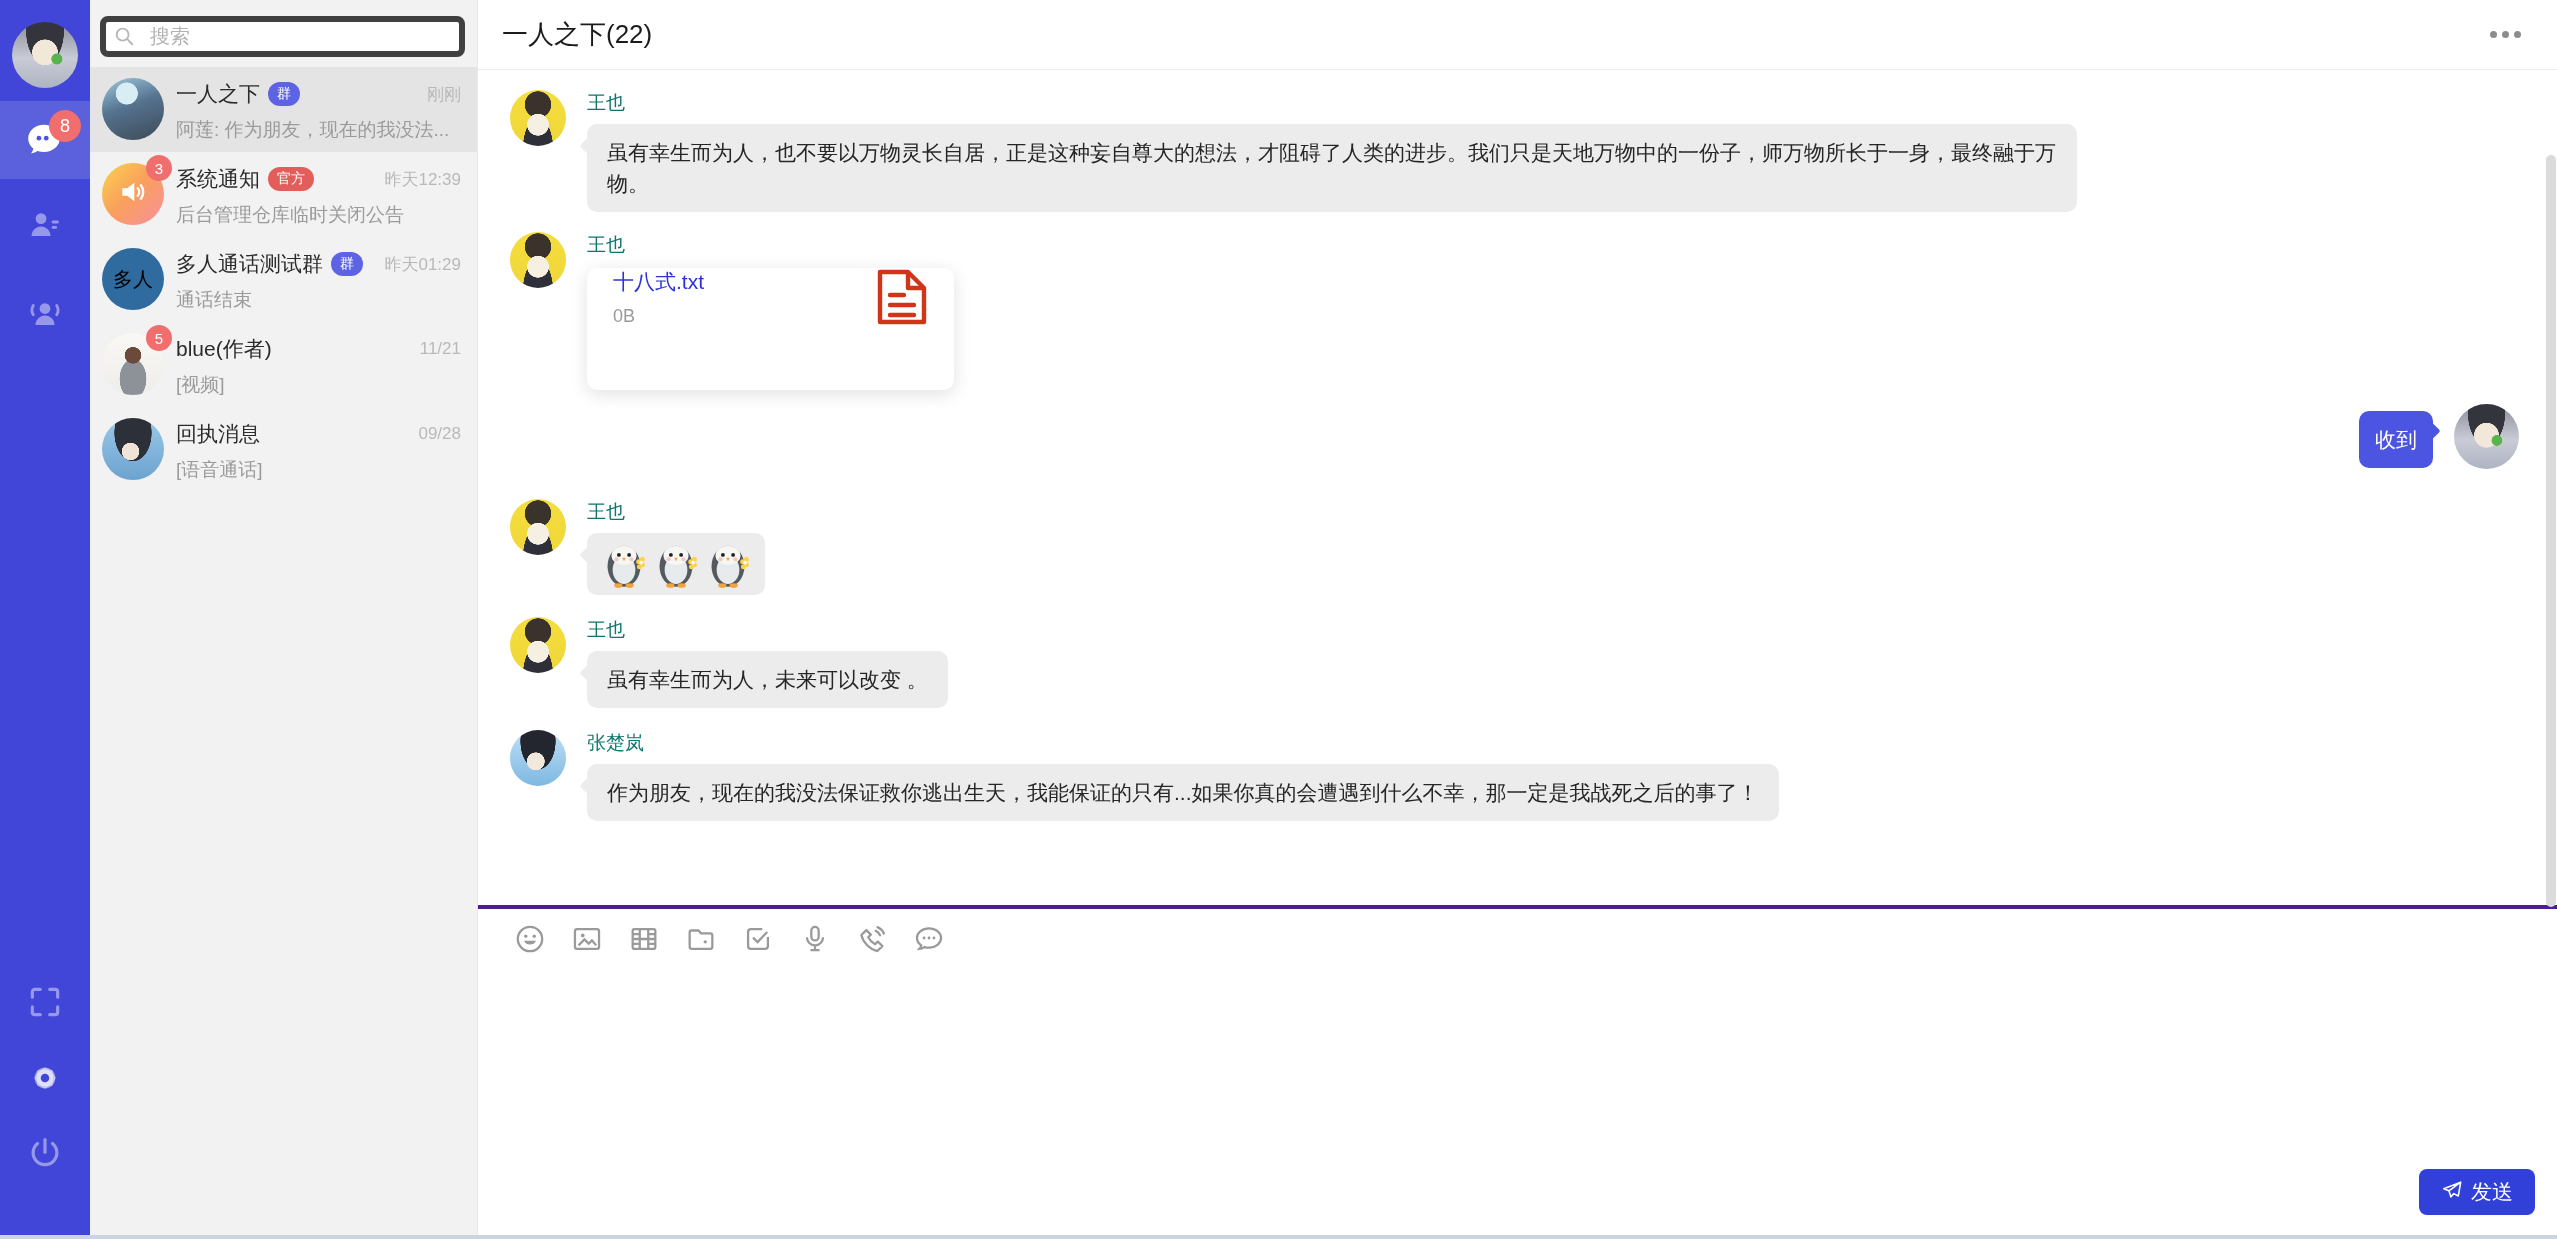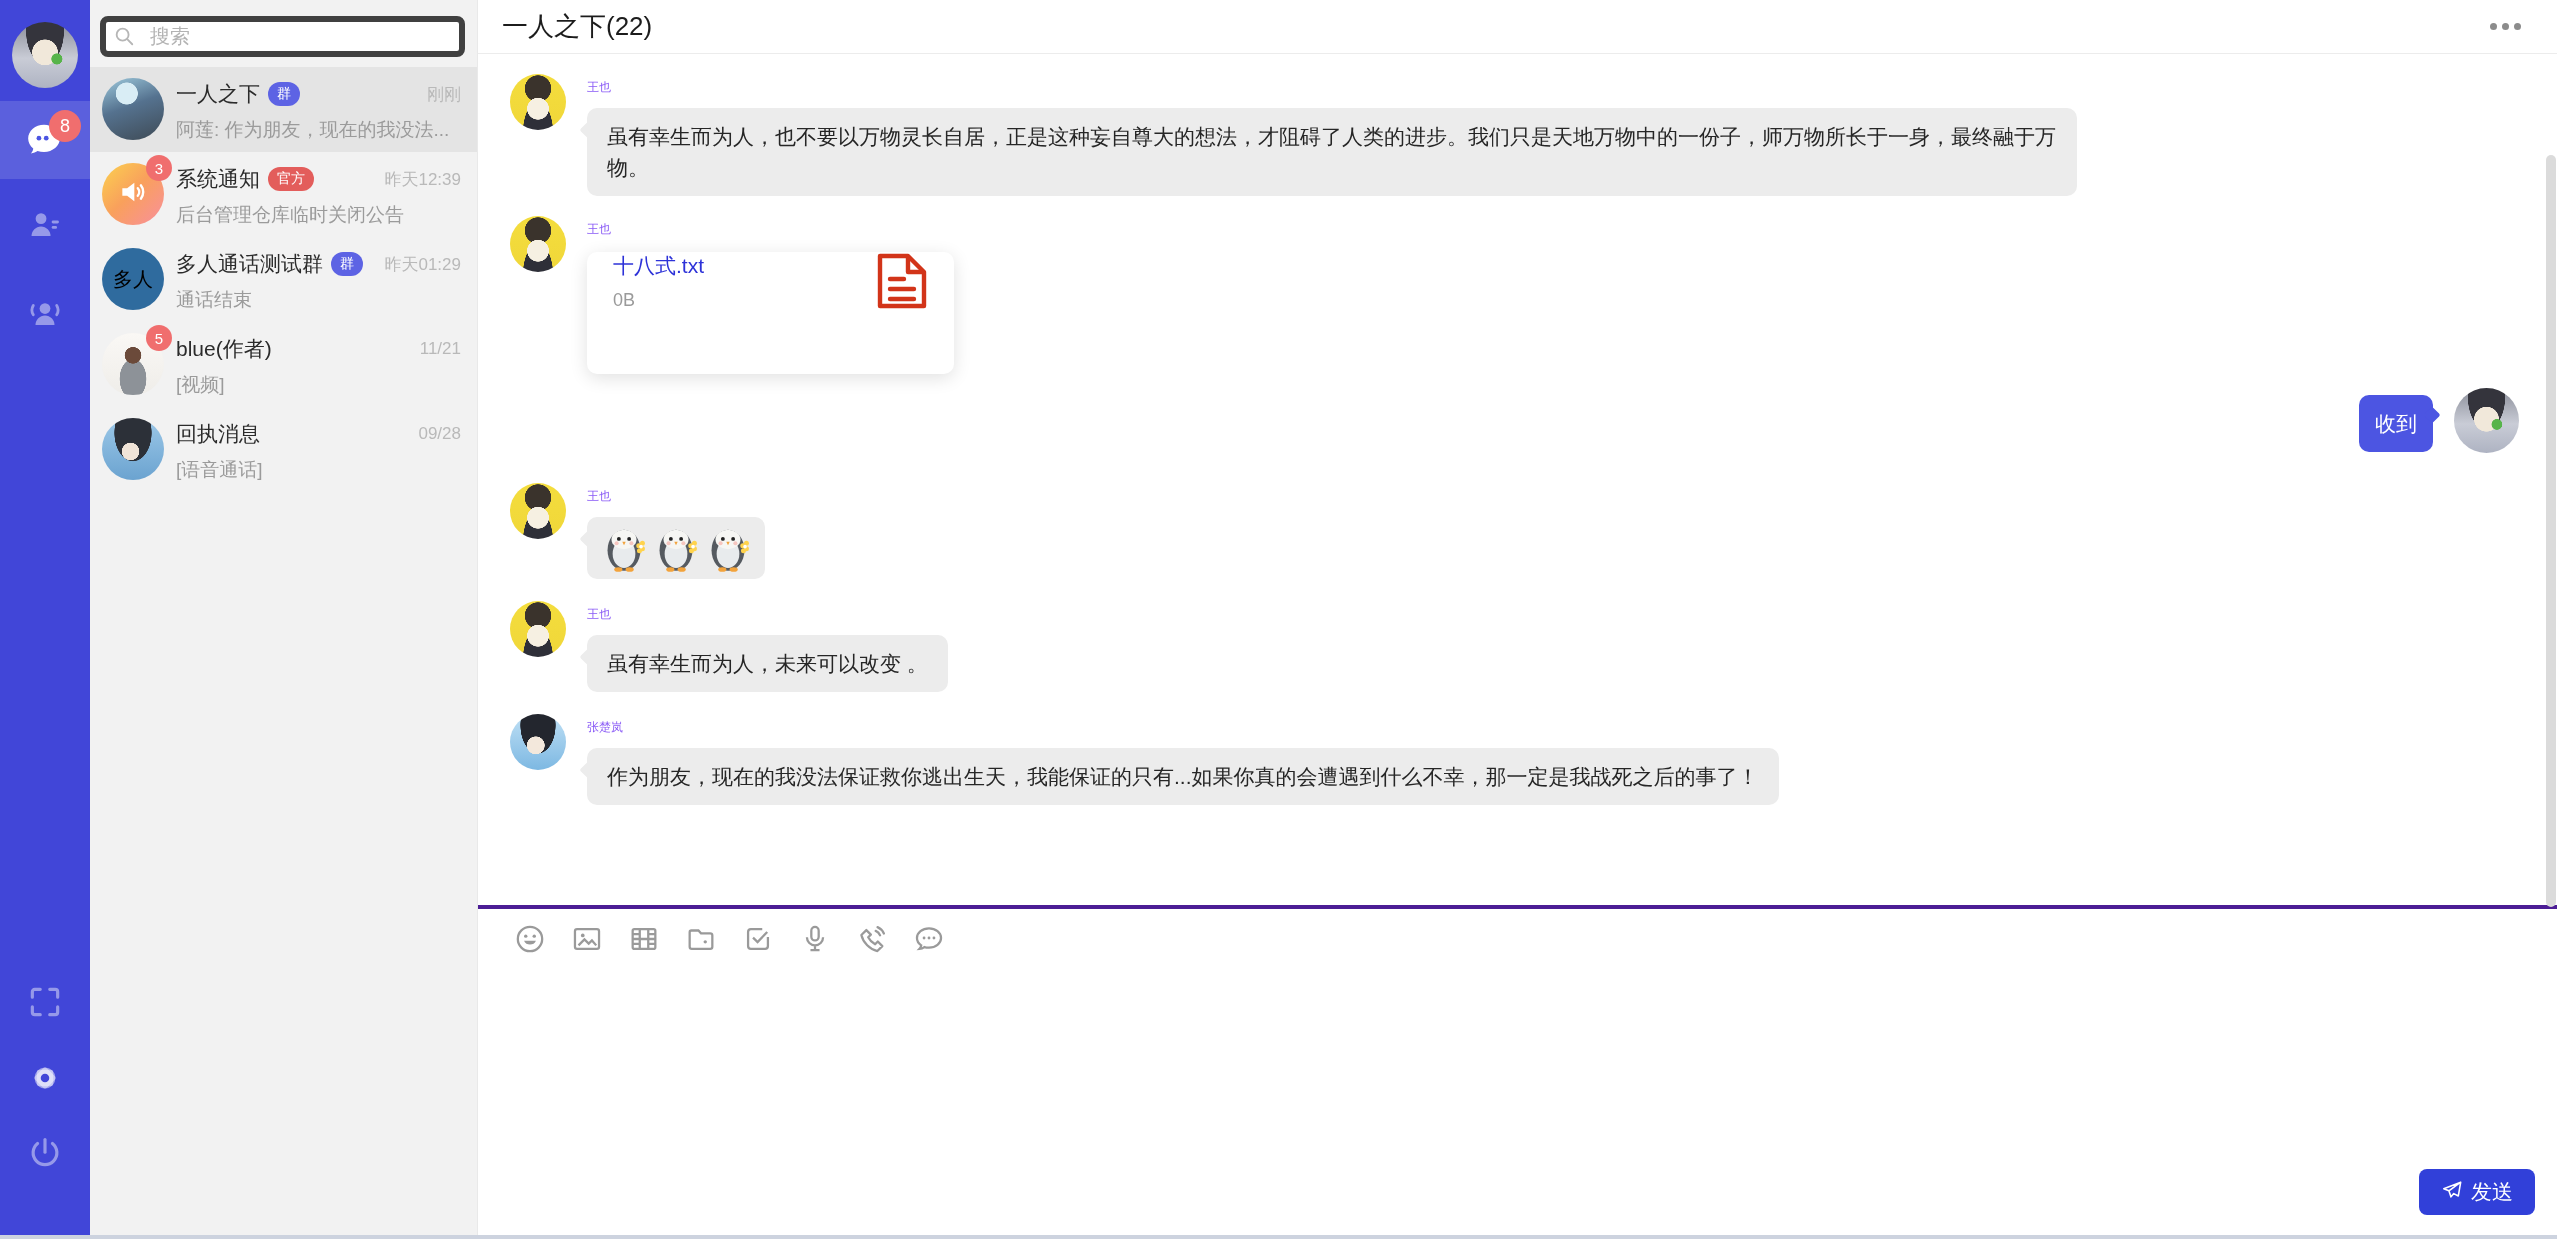--- a/index.html
+++ b/index.html
@@ -60,21 +60,21 @@
   .li-name { font-size:21px; color:#2b2b2b; }
   .pill { margin-left:8px; height:24px; border-radius:12px; padding:0 9px; font-size:14px; color:#fff;
     display:inline-flex; align-items:center; flex-shrink:0; }
   .pill-group { background:#5d63e4; }
   .pill-official { background:#e35d5b; }
   .li-time { margin-left:auto; font-size:17px; color:#b9b9b9; padding-left:8px; flex-shrink:0; }
   .li-preview { margin-top:9px; font-size:19px; color:#9b9b9b; white-space:nowrap; overflow:hidden; text-overflow:ellipsis; }
 
   
   .main { flex:1; display:flex; flex-direction:column; position:relative; background:#fff; min-width:0; }
-  .main-header { height:54px; flex-shrink:0; border-bottom:1px solid #ececec; display:flex; align-items:center; padding:0 30px 0 24px; }
+  .main-header { height:70px; flex-shrink:0; border-bottom:1px solid #ececec; display:flex; align-items:center; padding:0 30px 0 24px; }
   .main-title { font-size:26px; font-weight:500; color:#1c1c1c; }
   .dots-menu { margin-left:auto; display:flex; gap:5px; cursor:pointer; padding:6px; }
   .dots-menu .dot { width:7px; height:7px; border-radius:50%; background:#8c8c8c; }
 
   .messages { flex:1; padding:20px 38px 0 32px; overflow:hidden; }
   .msg { display:flex; }
   .msg-avatar { width:56px; height:56px; border-radius:50%; flex-shrink:0; cursor:pointer; }
   .av-wangye { background:
       radial-gradient(circle at 50% 62%, #f6f0e2 0 24%, transparent 25%),
       radial-gradient(circle at 50% 26%, #3a332c 0 26%, transparent 27%),
@@ -84,21 +84,21 @@
       radial-gradient(circle at 46% 56%, #f3e8dc 0 20%, transparent 21%),
       radial-gradient(ellipse at 50% 20%, #23262e 0 44%, transparent 45%),
       linear-gradient(180deg,#bfe0f5 0%, #7db8e2 100%); }
   .av-self { width:65px; height:65px; border-radius:50%; flex-shrink:0; cursor:pointer;
     background:
       radial-gradient(circle at 66% 56%, #57b44a 0 9%, transparent 10%),
       radial-gradient(circle at 50% 48%, #f1e8da 0 26%, transparent 27%),
       radial-gradient(ellipse at 50% 14%, #34343c 0 40%, transparent 41%),
       linear-gradient(180deg,#8a8d98 0%, #c9ccd6 55%, #aeb3c2 100%); }
   .msg-body { margin-left:21px; max-width:1500px; }
-  .sender { font-size:12px; color:#8b5cf6; height:26px; line-height:26px; }
+  .sender { font-size:19px; color:#0f766e; height:26px; line-height:26px; }
   .bubble { position:relative; display:inline-block; margin-top:8px; background:#ececec; border-radius:10px;
     padding:13px 20px; font-size:21px; line-height:31px; color:#262626; max-width:1490px; }
   .bubble.peer::before { content:""; position:absolute; left:-5px; top:16px; width:12px; height:12px;
     background:#ececec; transform:rotate(45deg); border-radius:2px; }
   .msg.right { justify-content:flex-end; }
   .right-col { display:flex; flex-direction:column; align-items:flex-end; margin-right:21px; }
   .bubble.self { background:#4c55e2; color:#fff; margin-top:0; white-space:nowrap; padding:13px 16px; }
   .bubble.self::after { content:""; position:absolute; right:-5px; top:14px; width:12px; height:12px;
     background:#4c55e2; transform:rotate(45deg); border-radius:2px; }
   .receipt { margin-top:8px; font-size:18px; color:#b5b5b5; }

